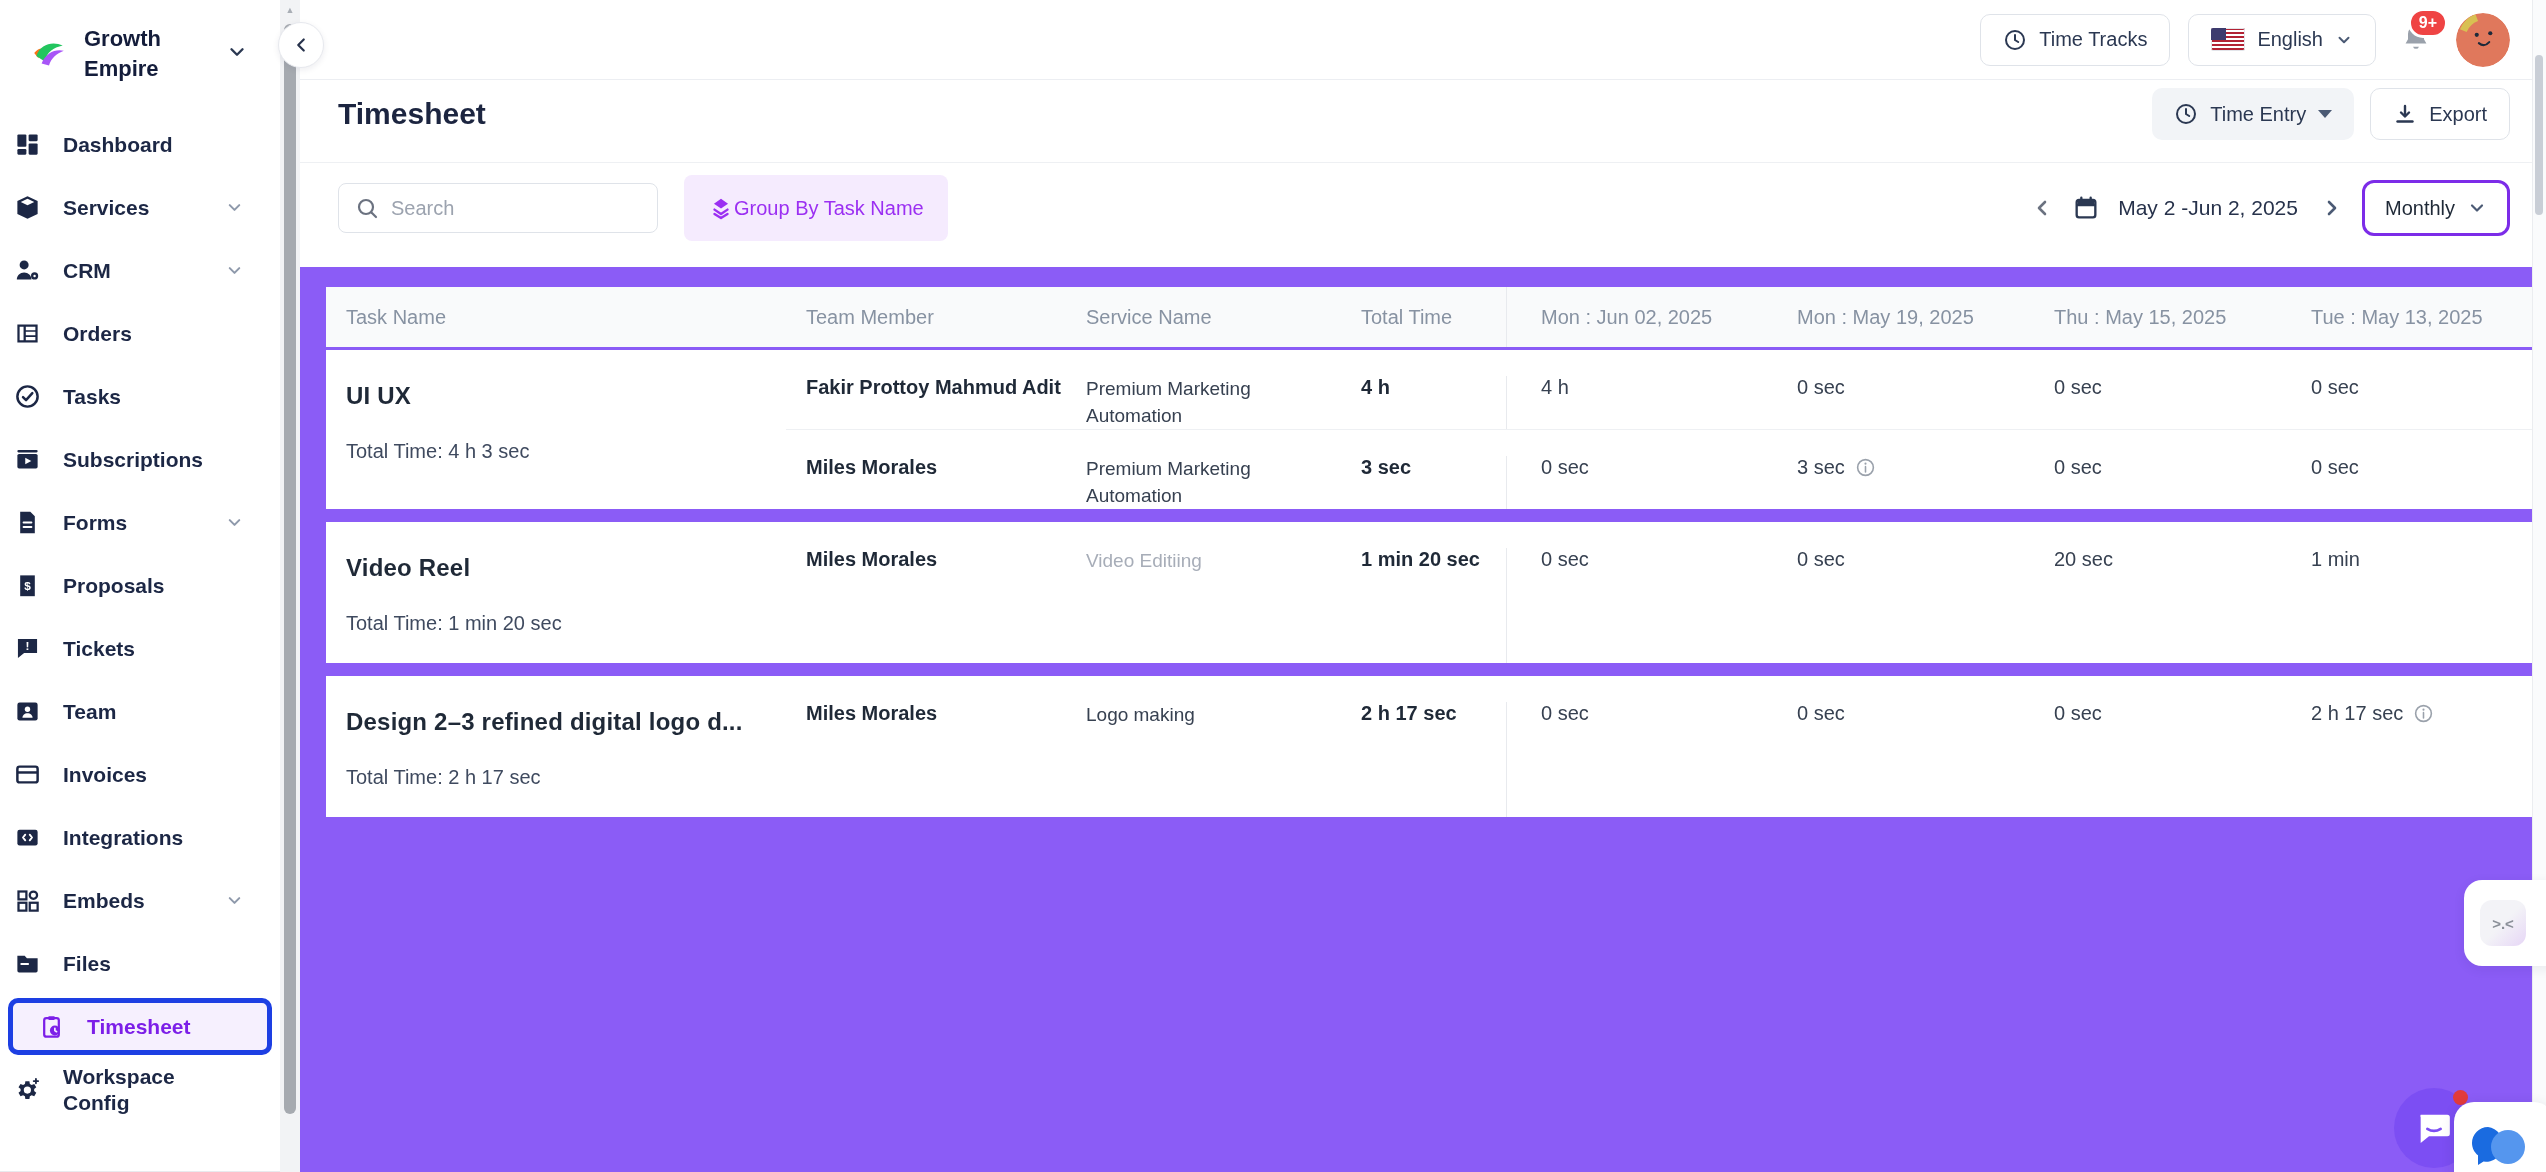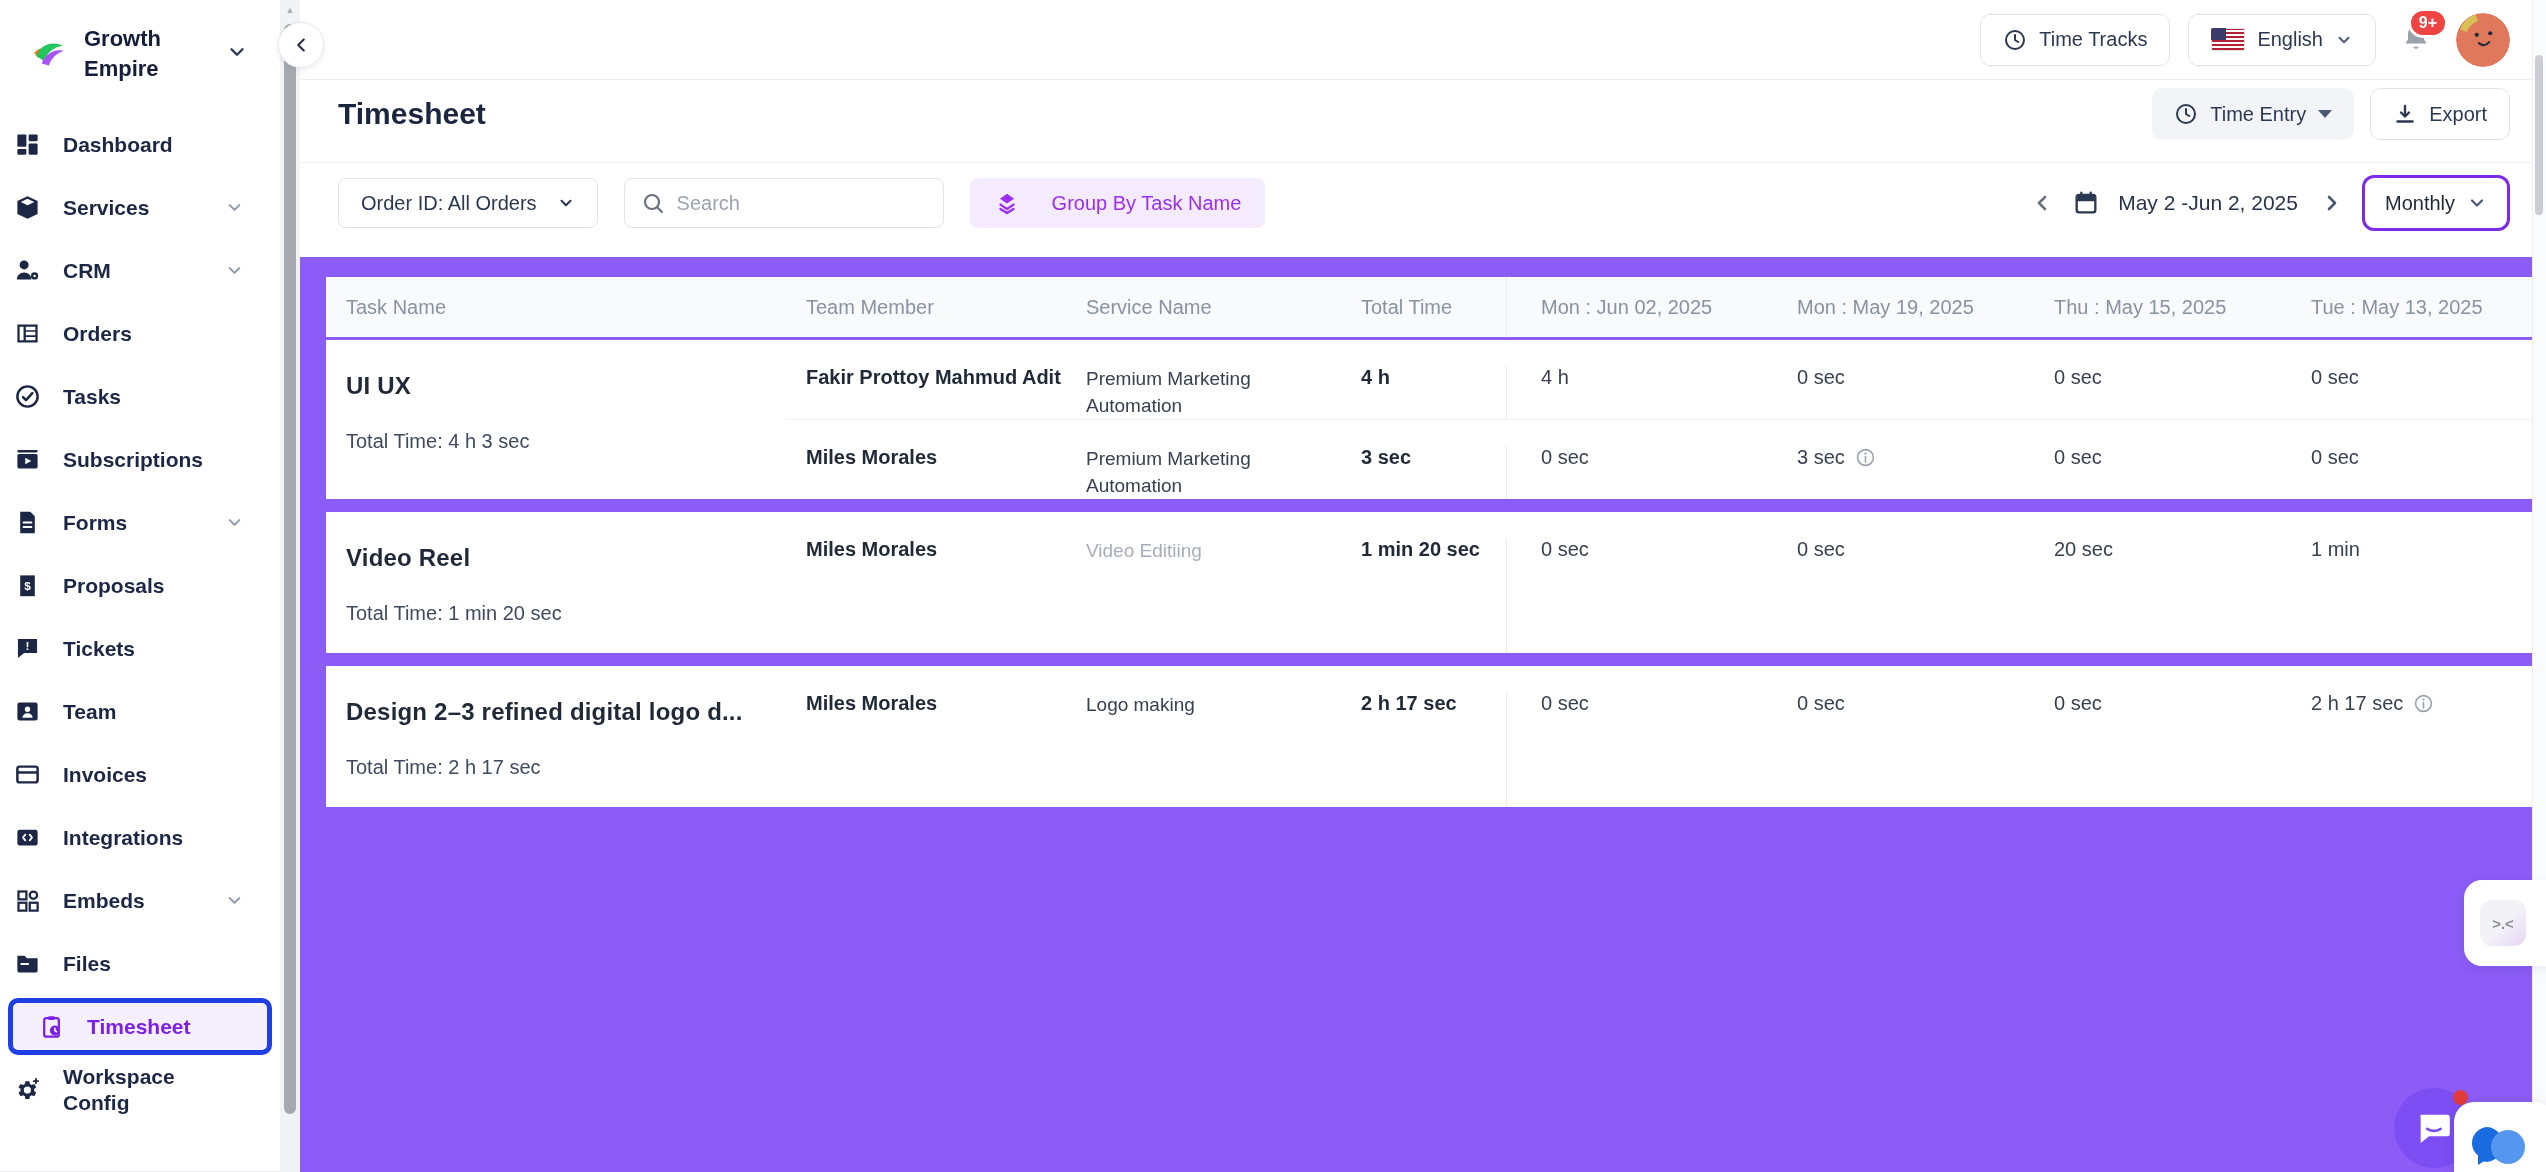--- a/index.html
+++ b/index.html
@@ -48,21 +48,21 @@
   .btn-soft { border:none; background:#f2f4f7; }
   .caret { width:0; height:0; border-left:7px solid transparent; border-right:7px solid transparent; border-top:8px solid #4b5a74; }
 
   .filter-row { background:#fff; display:flex; align-items:center; justify-content:space-between; padding:12px 36px 26px 38px; }
   .filter-left { display:flex; align-items:center; gap:26px; }
   .order-btn { height:50px; border-radius:8px; gap:20px; }
   .search-box { display:flex; align-items:center; gap:12px; width:320px; height:50px; border:1px solid #dfe3e9; border-radius:8px; padding:0 16px; }
   .search-box svg { width:24px; height:24px; color:#6b7280; flex:0 0 24px; }
   .search-box input { border:none; outline:none; width:100%; font-size:20px; color:#374151; font-family:inherit; }
   .search-box input::placeholder { color:#9ca3af; }
-  .chip { display:flex; align-items:center; gap:32px; height:50px; padding:0 24px; border-radius:8px; background:#f5ebfe; color:#9b2ff2; font-size:20px; cursor:pointer; }
+  .chip { display:flex; align-items:center; gap:0; height:66px; padding:0 24px; border-radius:8px; background:#f5ebfe; color:#9b2ff2; font-size:20px; cursor:pointer; }
   .chip svg { width:26px; height:26px; }
   .filter-right { display:flex; align-items:center; gap:14px; }
   .navchev { display:flex; color:#6b7280; cursor:pointer; padding:4px; }
   .cal-ic { display:flex; color:#2b3852; cursor:pointer; }
   .date-text { font-size:21px; font-weight:500; color:#27324b; margin:0 4px; }
   .monthly { display:flex; align-items:center; gap:12px; height:56px; padding:0 20px; background:#fff; border:3px solid #7c2ce8; border-radius:12px; font-size:20px; font-weight:400; color:#1f2937; cursor:pointer; }
   .monthly svg { color:#4b5a74; }
 
   
   .content { flex:1; padding:20px 12px 0 26px; background:#8b5cf6; min-height:0; }
@@ -362,26 +362,20 @@
                 <path d="M4.5 19.5h15"></path>
               </svg>
           </span>
           <span>Export</span>
         </button>
       </div>
     </div>
 
     <div class="filter-row">
       <div class="filter-left">
-        <button class="btn order-btn">
-          <span>Order ID: All Orders</span>
-          <svg width="18" height="18" viewBox="0 0 24 24" fill="none" stroke="#2b3852" stroke-width="2.8" stroke-linecap="round" stroke-linejoin="round">
-              <polyline points="6 9 12 15 18 9"></polyline>
-            </svg>
-        </button>
         <div class="search-box">
           <svg viewBox="0 0 24 24" fill="none" stroke="currentColor" stroke-width="2.2">
               <circle cx="11" cy="11" r="7"></circle>
               <path d="M16.5 16.5 21 21" stroke-linecap="round"></path>
             </svg>
           <input type="text" placeholder="Search" style="">
         </div>
         <div class="chip">
           <svg viewBox="0 0 24 24" fill="currentColor">
               <path d="M12 3.5 18.5 8 12 12.5 5.5 8z"></path>

